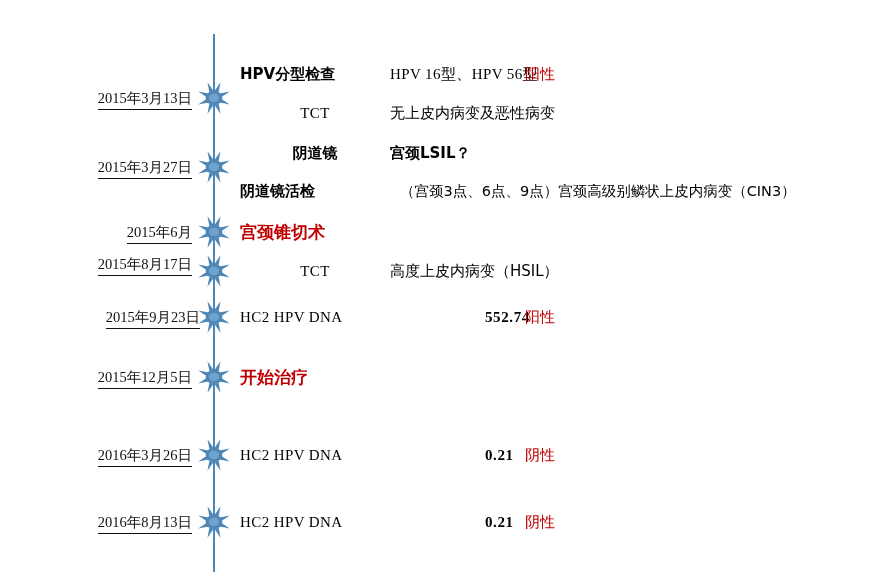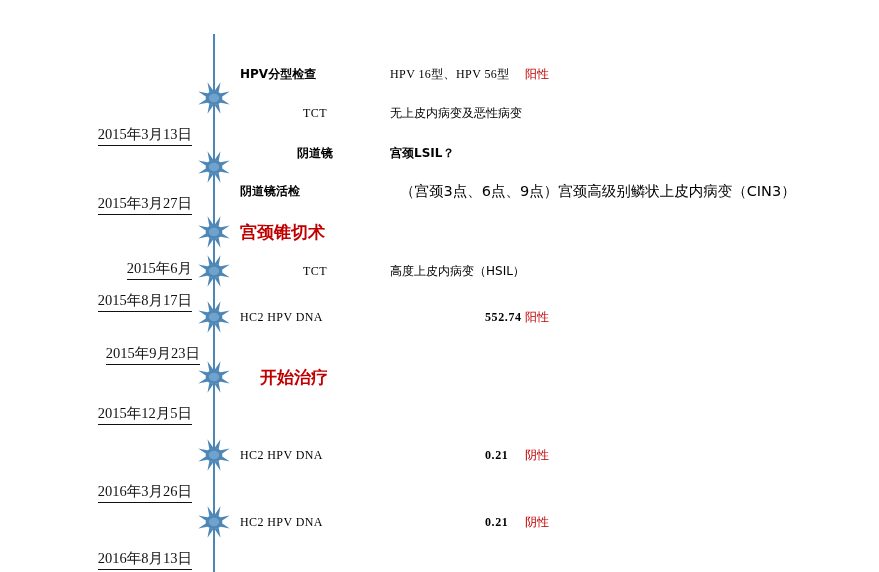--- a/index.html
+++ b/index.html
@@ -52,36 +52,35 @@
     font-size: 14.5px;
     line-height: 20px;
     color: #111111;
     white-space: nowrap;
     transform: translateY(-10px);
   }
   .date-inner {
     display: inline-block;
     border-bottom: 1.3px solid #111111;
     padding-bottom: 1px;
-    margin-top: 36px;
   }
 
   
   .row {
     position: absolute;
     left: 240px;
     right: 0px;
     height: 22px;
     transform: translateY(-11px);
     white-space: nowrap;
   }
   .cell {
     position: absolute;
     top: 0;
-    font-size: 12px;
+    font-size: 15px;
     line-height: 22px;
     white-space: nowrap;
   }
 
   
   .c-name   { left: 0px; }
   .c-name-c { left: 0px; width: 150px; text-align: center; }
   .c-val    { left: 150px; }
   .c-val2   { left: 160px; }
   .c-res    { left: 285px; }
@@ -264,21 +263,21 @@
       </div>
       <div class="row" style="top: 271px;">
         <span class="cell c-name-c latin">TCT</span>
         <span class="cell c-val cjk">高度上皮内病变（HSIL）</span>
       </div>
       <div class="row" style="top: 317px;">
         <span class="cell c-name latin">HC2 HPV DNA</span>
         <span class="cell c-res2 mono-num">552.74</span>
         <span class="cell c-res red">阳性</span>
       </div>
-      <div class="row" style="top: 377px; margin-left: 20px;">
+      <div class="row" style="top: 377px;">
         <span class="cell c-name big-red">开始治疗</span>
       </div>
       <div class="row" style="top: 455px;">
         <span class="cell c-name latin">HC2 HPV DNA</span>
         <span class="cell c-res2 mono-num">0.21</span>
         <span class="cell c-res red">阴性</span>
       </div>
       <div class="row" style="top: 522px;">
         <span class="cell c-name latin">HC2 HPV DNA</span>
         <span class="cell c-res2 mono-num">0.21</span>

